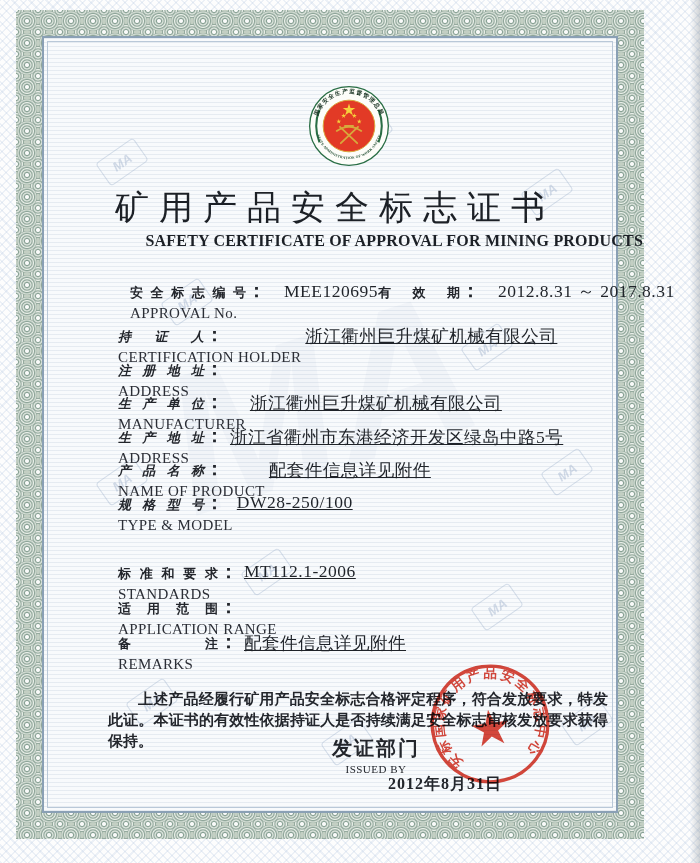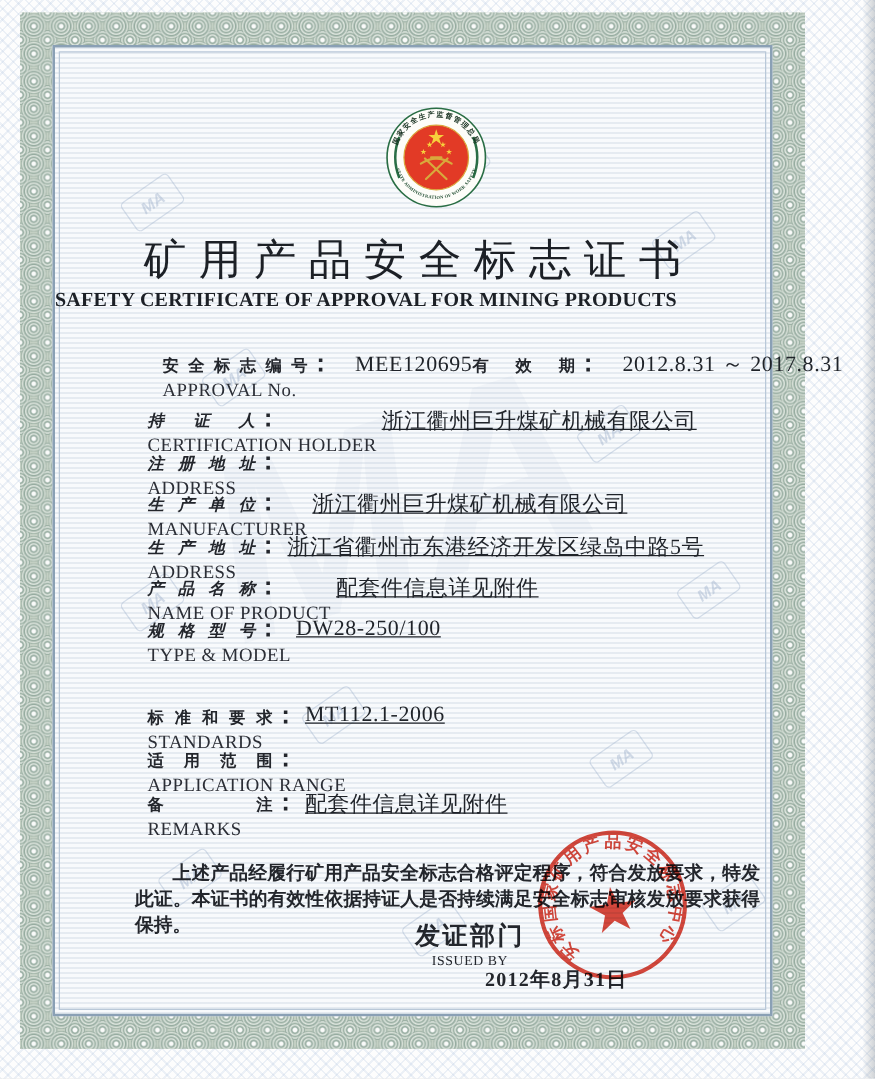--- a/index.html
+++ b/index.html
@@ -37,22 +37,22 @@
       border-radius:4px;transform:rotate(-35deg);display:flex;align-items:center;justify-content:center;
       font-family:"Liberation Sans",sans-serif;font-weight:bold;font-style:italic;
       font-size:13px;color:rgba(160,178,205,.45);}
   .wm-big{position:absolute;left:120px;top:250px;font-size:200px;font-weight:bold;font-style:italic;
       font-family:"Liberation Sans",sans-serif;color:rgba(150,170,200,.07);transform:rotate(-18deg);}
   
   .emblem{position:absolute;left:264px;top:47px;width:82px;height:82px;}
   
   .title{position:absolute;top:147px;left:0;width:100%;text-align:center;
     font-size:34px;font-weight:normal;letter-spacing:10px;text-indent:10px;color:#1c2026;}
-  .subtitle{position:absolute;top:194px;left:0;width:100%;text-align:left;
-    font-size:16px;font-weight:bold;letter-spacing:.2px;color:#1c2026;}
+  .subtitle{position:absolute;top:194px;left:0;width:100%;text-align:right;
+    font-size:16px;font-weight:bold;letter-spacing:.2px;color:#1c2026;padding-left:27px;}
   
   .meta-row{position:absolute;top:240px;left:86px;right:18px;display:flex;}
   .meta-right{margin-left:auto;}
   .lbl-line{display:flex;align-items:baseline;white-space:nowrap;}
   .lbl{display:inline-block;font-weight:bold;font-size:13px;text-align:justify;text-align-last:justify;color:#23262c;}
   .colon{font-weight:bold;font-size:19px;margin:0 2px 0 1px;}
   .cap{font-size:15px;letter-spacing:.4px;color:#2b2e36;margin-top:1px;white-space:nowrap;}
   .val{font-size:17.5px;letter-spacing:.5px;color:#1f2329;white-space:nowrap;margin-left:16px;}
   .meta-row .val{margin-top:1px;}
   .w-appr{width:116px;}

